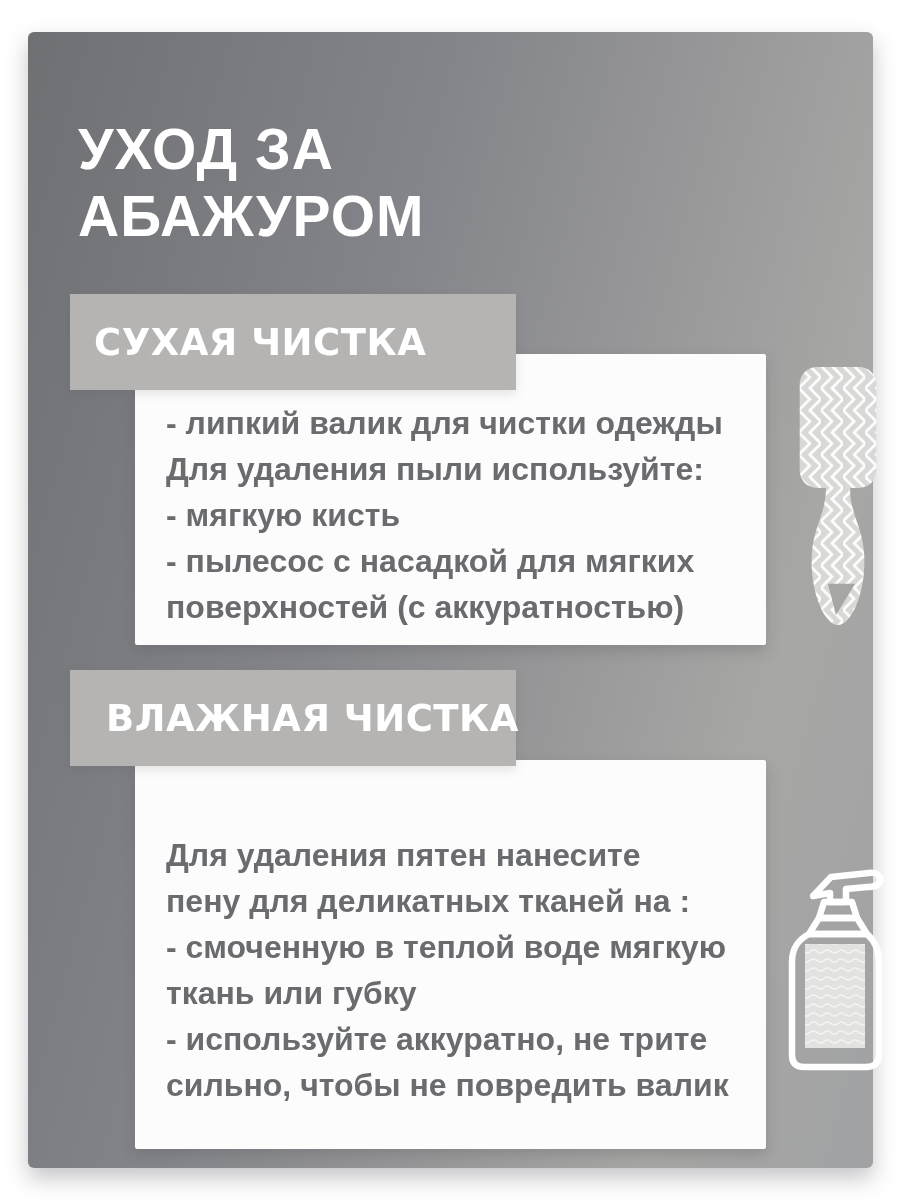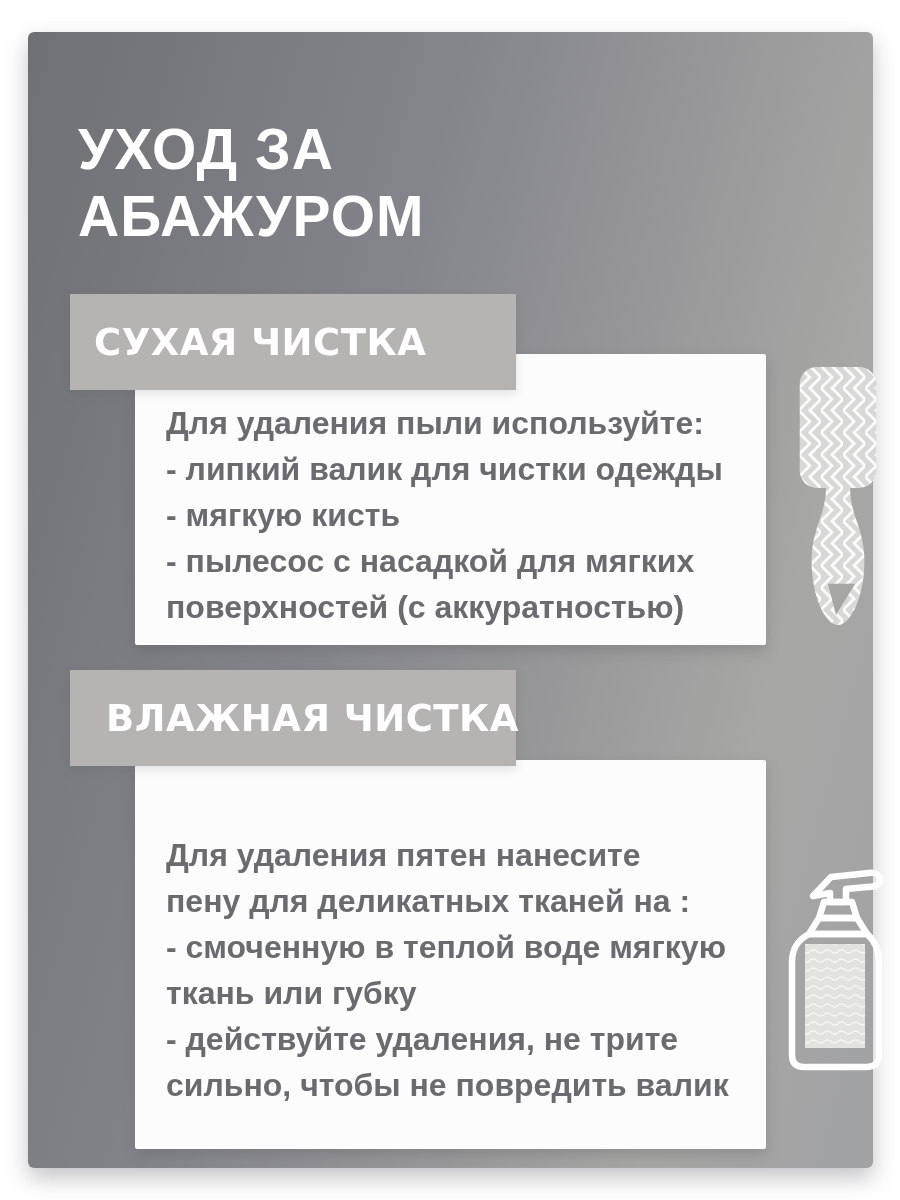--- a/index.html
+++ b/index.html
@@ -50,22 +50,22 @@
 
 <div class="page">
   <div class="panel">
 
     <div class="title">
       <div>УХОД ЗА</div>
       <div>АБАЖУРОМ</div>
     </div>
 
     <div class="card card1">
+      <div class="tline">- липкий валик для чистки одежды</div>
       <div class="tline">Для удаления пыли используйте:</div>
-      <div class="tline">- липкий валик для чистки одежды</div>
       <div class="tline">- мягкую кисть</div>
       <div class="tline">- пылесос с насадкой для мягких</div>
       <div class="tline">поверхностей (с аккуратностью)</div>
     </div>
     <div class="band band1">
       <span class="band-label">СУХАЯ ЧИСТКА</span>
     </div>
 
     <span class="icon-wrap brush-pos">
       <svg width="80" height="264" viewBox="0 0 78 262" xmlns="http://www.w3.org/2000/svg">
@@ -80,21 +80,21 @@
         <path fill-rule="evenodd" fill="url(#chev)" d="M27,121 C27,147 15,158 13,187 C11,223 25,257 39,257 C53,257 67,223 65,187 C63,158 51,147 51,121 Z
              M29,216 L56,216 L37,247 Z"></path>
       </svg>
     </span>
 
     <div class="card card2">
       <div class="tline">Для удаления пятен нанесите</div>
       <div class="tline">пену для деликатных тканей на :</div>
       <div class="tline">- смоченную в теплой воде мягкую</div>
       <div class="tline">ткань или губку</div>
-      <div class="tline">- действуйте удаления, не трите</div>
+      <div class="tline">- используйте аккуратно, не трите</div>
       <div class="tline">сильно, чтобы не повредить валик</div>
     </div>
     <div class="band band2">
       <span class="band-label">ВЛАЖНАЯ ЧИСТКА</span>
     </div>
 
     <span class="icon-wrap bottle-pos">
       <svg width="104" height="206" viewBox="0 0 104 206" xmlns="http://www.w3.org/2000/svg">
         <defs>
           <pattern id="wave" width="14" height="9" patternUnits="userSpaceOnUse">

